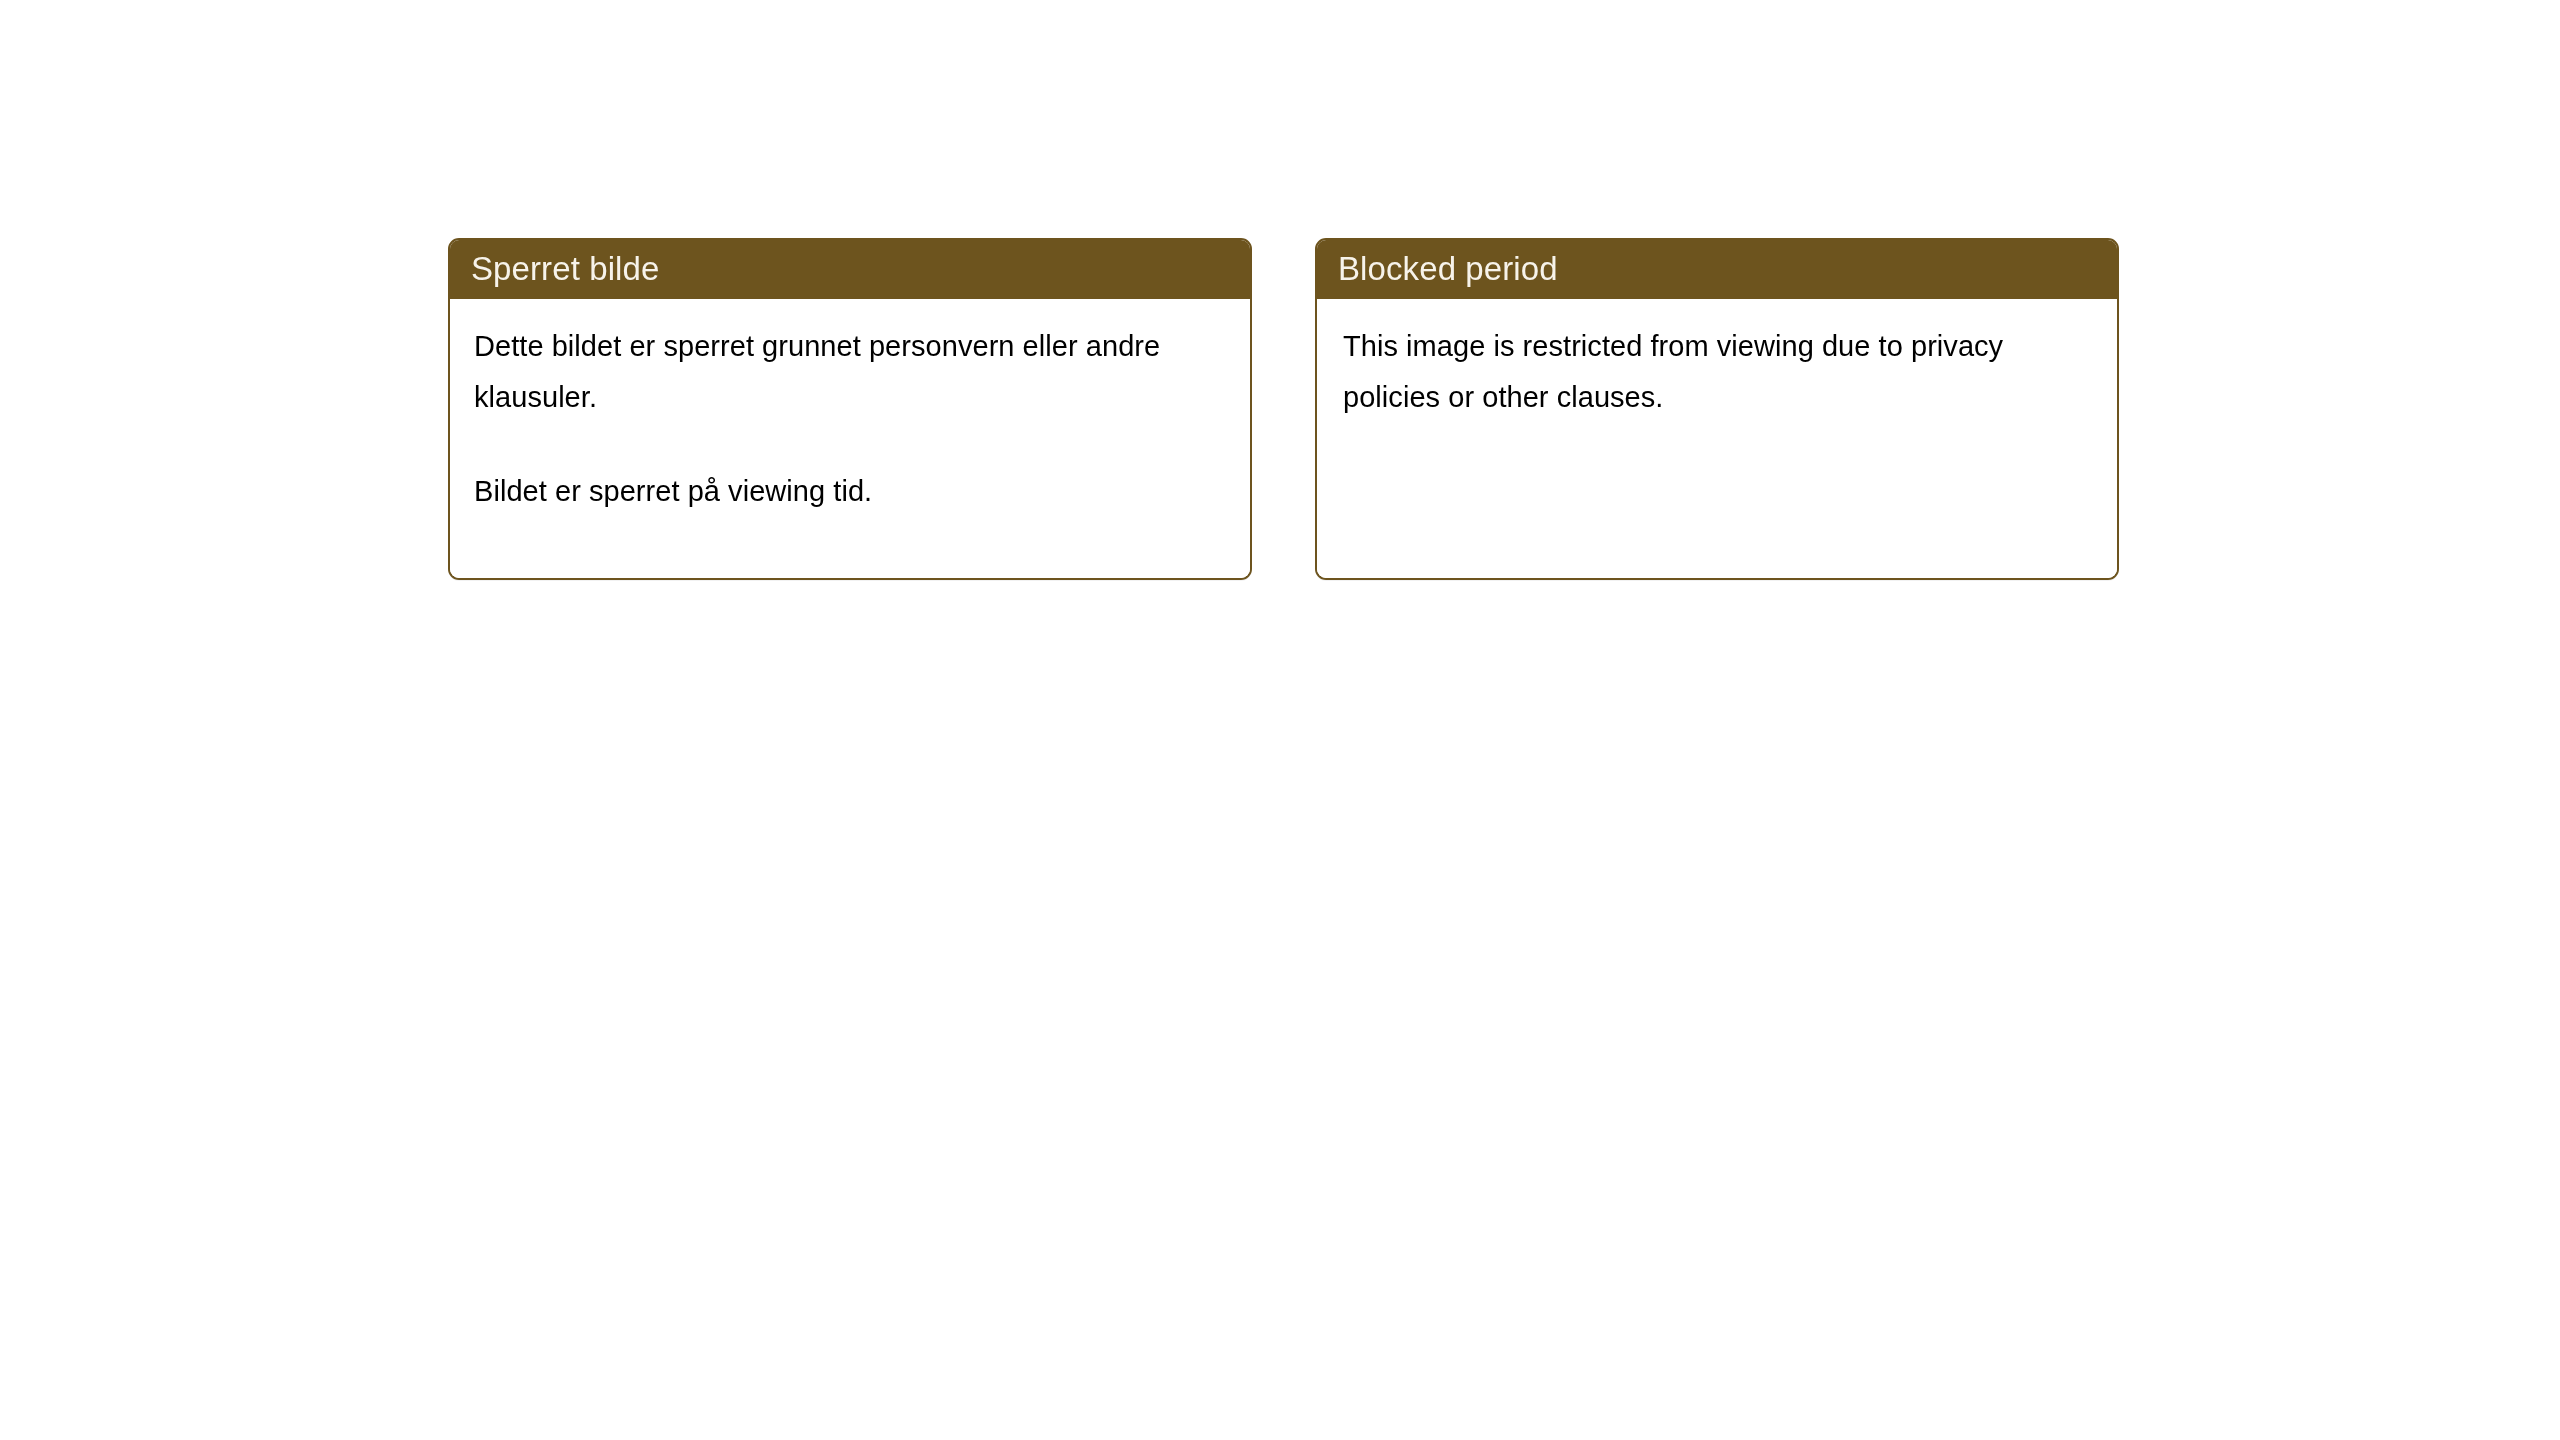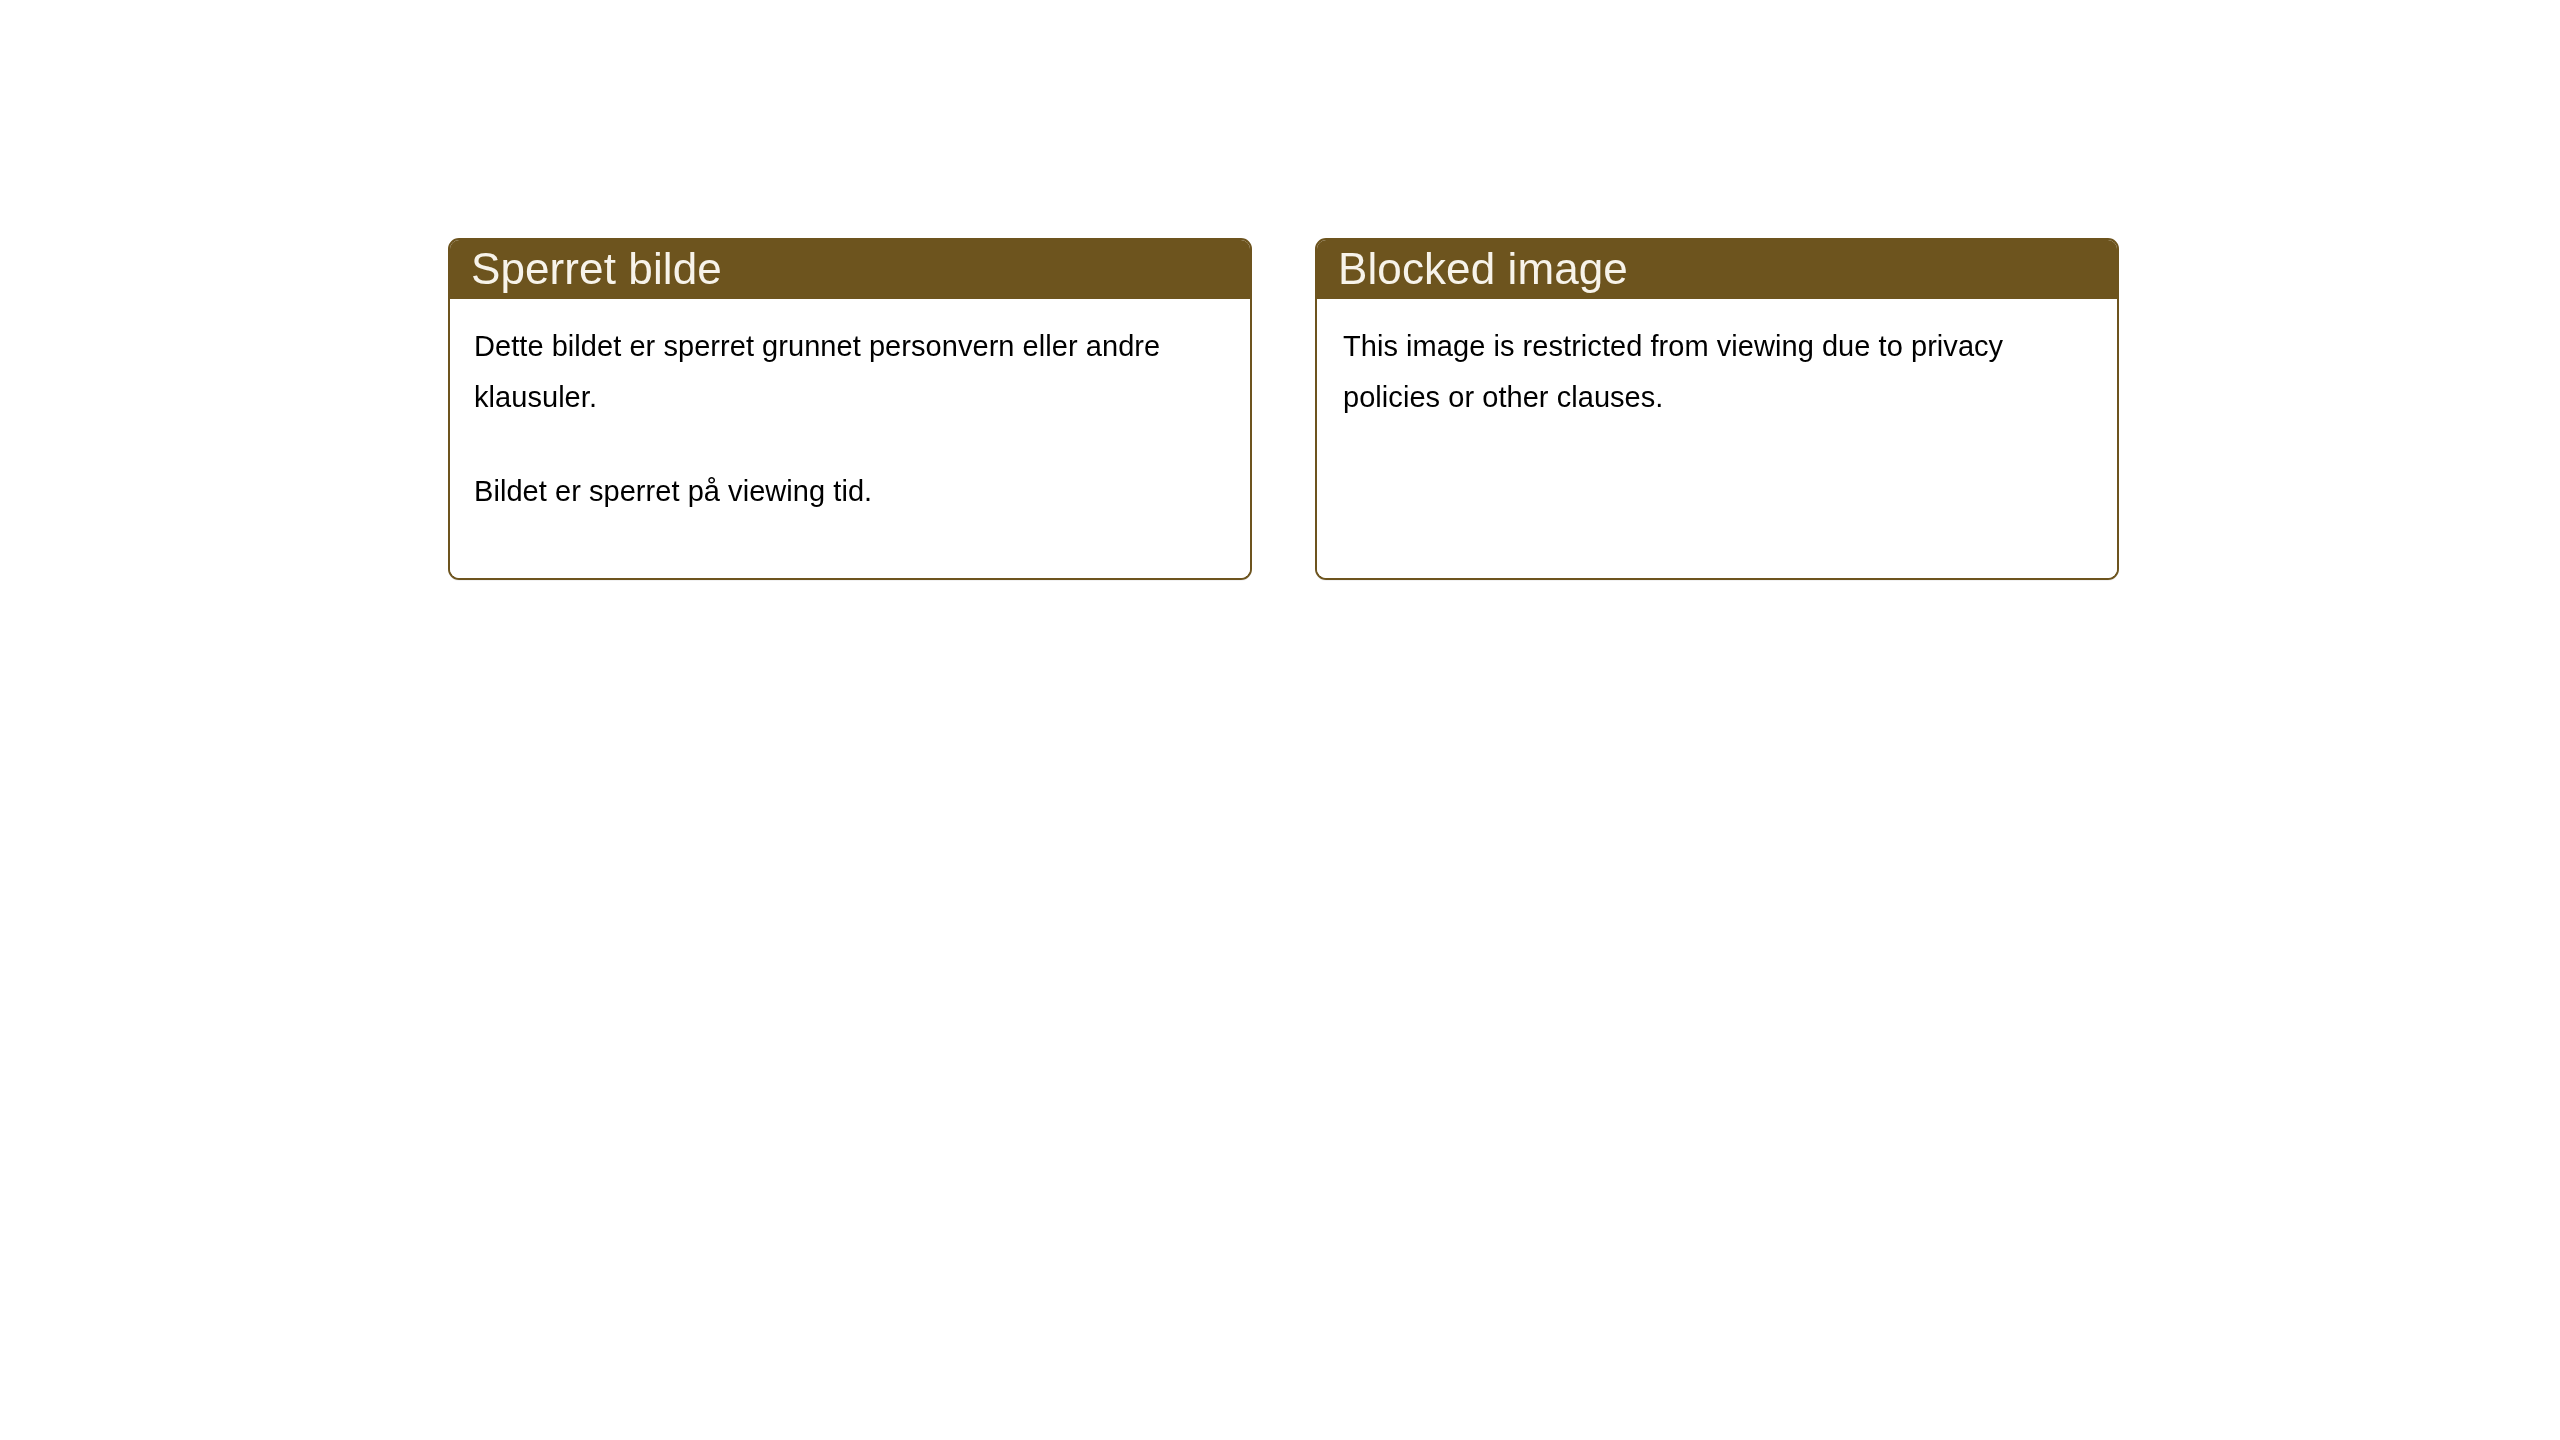--- a/index.html
+++ b/index.html
@@ -48,21 +48,21 @@
     height: 60px;
     flex: 0 0 60px;
     display: flex;
     align-items: center;
     padding: 0 0 0 22px;
     margin: -1px -1px 0 -1px;
   }
 
   .card-title {
     color: #f7f3ea;
-    font-size: 44px;
+    font-size: 33px;
     line-height: 38px;
     font-weight: 400;
     letter-spacing: 0.1px;
     white-space: nowrap;
   }
 
   .card-body {
     flex: 1 1 auto;
     background: #ffffff;
     padding: 22px 24px 0 24px;
@@ -100,21 +100,21 @@
         <span class="card-title">Sperret bilde</span>
       </div>
       <div class="card-body">
         <p class="card-paragraph">Dette bildet er sperret grunnet personvern eller andre klausuler.</p>
         <p class="card-paragraph">Bildet er sperret på viewing tid.</p>
       </div>
     </div>
 
     <div class="card card-right">
       <div class="card-header">
-        <span class="card-title">Blocked image</span>
+        <span class="card-title">Blocked period</span>
       </div>
       <div class="card-body">
         <p class="card-paragraph">This image is restricted from viewing due to privacy policies or other clauses.</p>
       </div>
     </div>
 
   </div>
 </div>
 
 </body></html>

